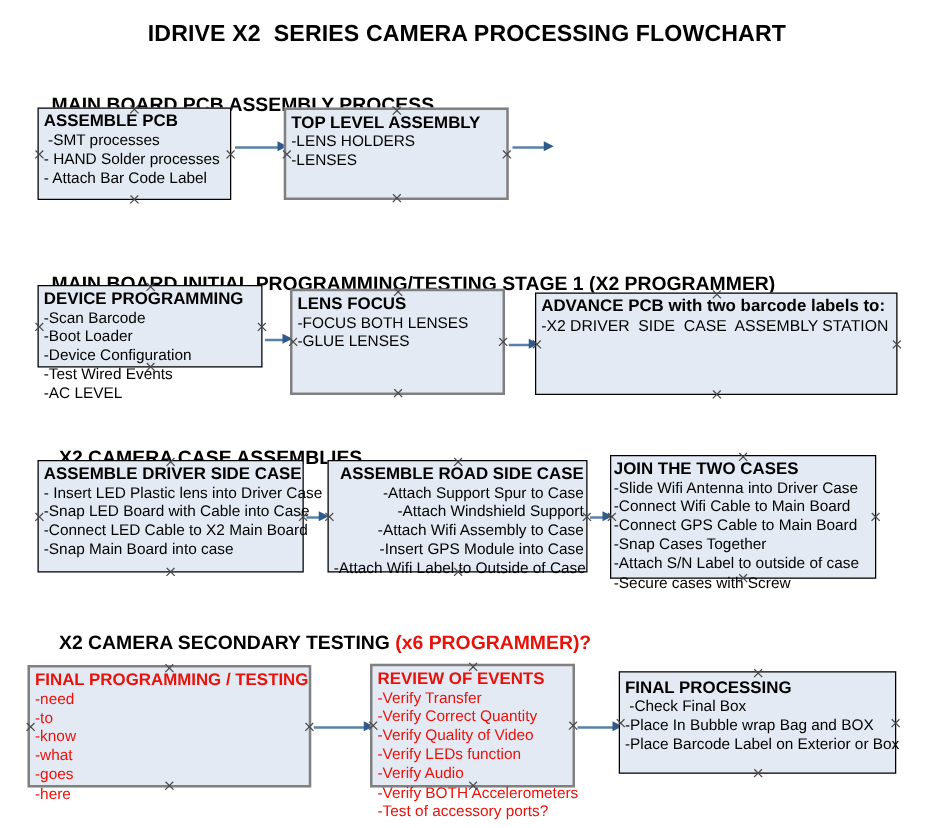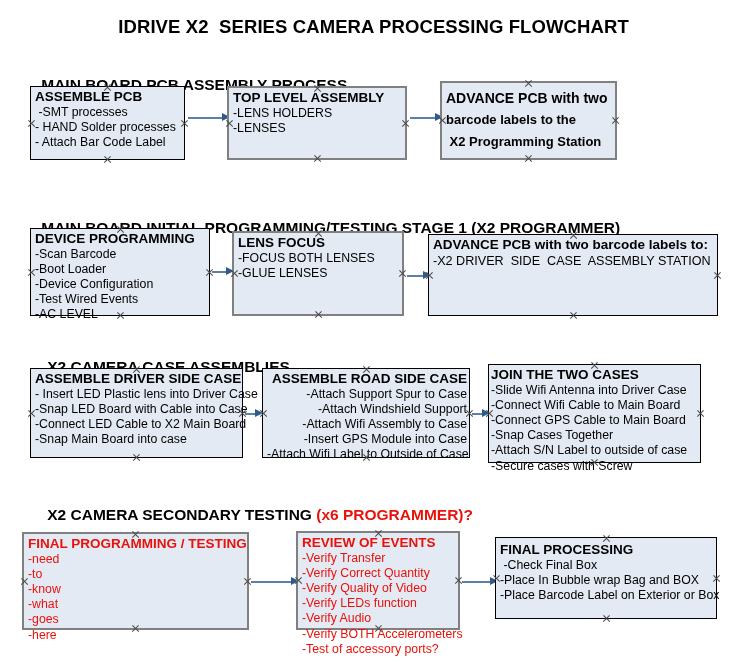--- a/index.html
+++ b/index.html
@@ -150,37 +150,26 @@
     </div>
     <span class="handle" style="left:50%; top:0;"></span>
     <span class="handle" style="left:50%; top:100%;"></span>
     <span class="handle" style="left:0; top:50%;"></span>
     <span class="handle" style="left:100%; top:50%;"></span>
   </div>
 
   <div class="conn" style="left:410px; top:117px; width:28px;"></div>
   <div class="conn-head" style="left:435px; top:113px;"></div>
 
-  <div class="box gray" style="left:440px; top:81px; width:177px; height:79px;">
-    <div class="box-inner" style="top:4px;">
-      <div class="box-title big">ADVANCE PCB with two</div>
-      <div class="box-line big">barcode labels to the</div>
-      <div class="box-line big"> X2 Programming Station</div>
-    </div>
-    <span class="handle" style="left:50%; top:0;"></span>
-    <span class="handle" style="left:50%; top:100%;"></span>
-    <span class="handle" style="left:0; top:50%;"></span>
-    <span class="handle" style="left:100%; top:50%;"></span>
-  </div>
 
   <div class="section-head" style="left:24px; top:201px;">
     <span>MAIN BOARD INITIAL PROGRAMMING/TESTING STAGE 1 (X2 PROGRAMMER)</span>
   </div>
 
-  <div class="box dark" style="left:30px; top:228px; width:180px; height:88px;">
+  <div class="box dark" style="left:30px; top:228px; width:180px; height:66px;">
     <div class="box-inner">
       <div class="box-title">DEVICE PROGRAMMING</div>
       <div class="box-line">-Scan Barcode</div>
       <div class="box-line">-Boot Loader</div>
       <div class="box-line">-Device Configuration</div>
       <div class="box-line">-Test Wired Events</div>
       <div class="box-line">-AC LEVEL</div>
     </div>
     <span class="handle" style="left:50%; top:0;"></span>
     <span class="handle" style="left:50%; top:100%;"></span>

